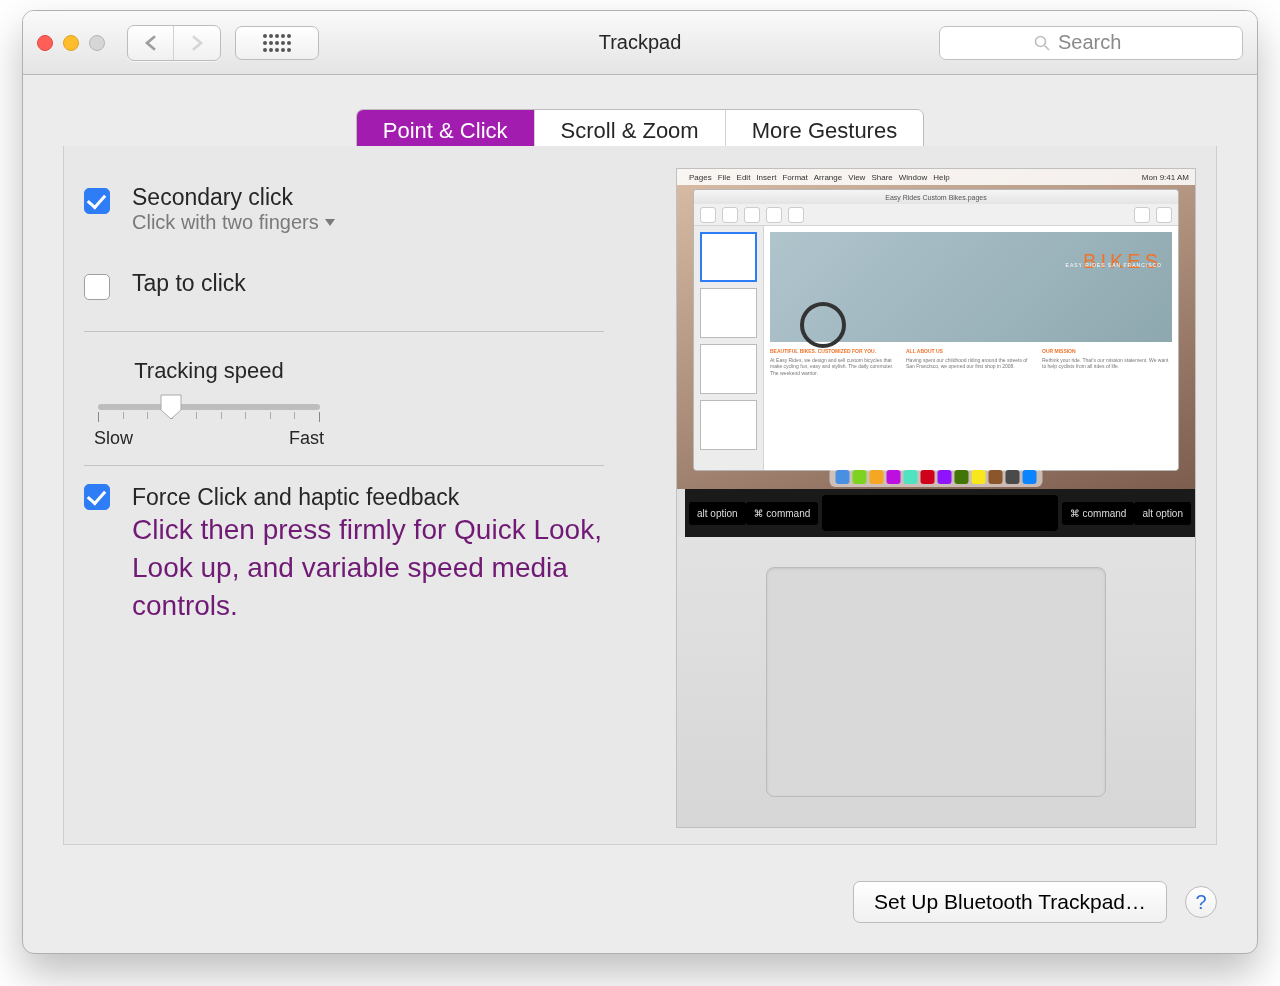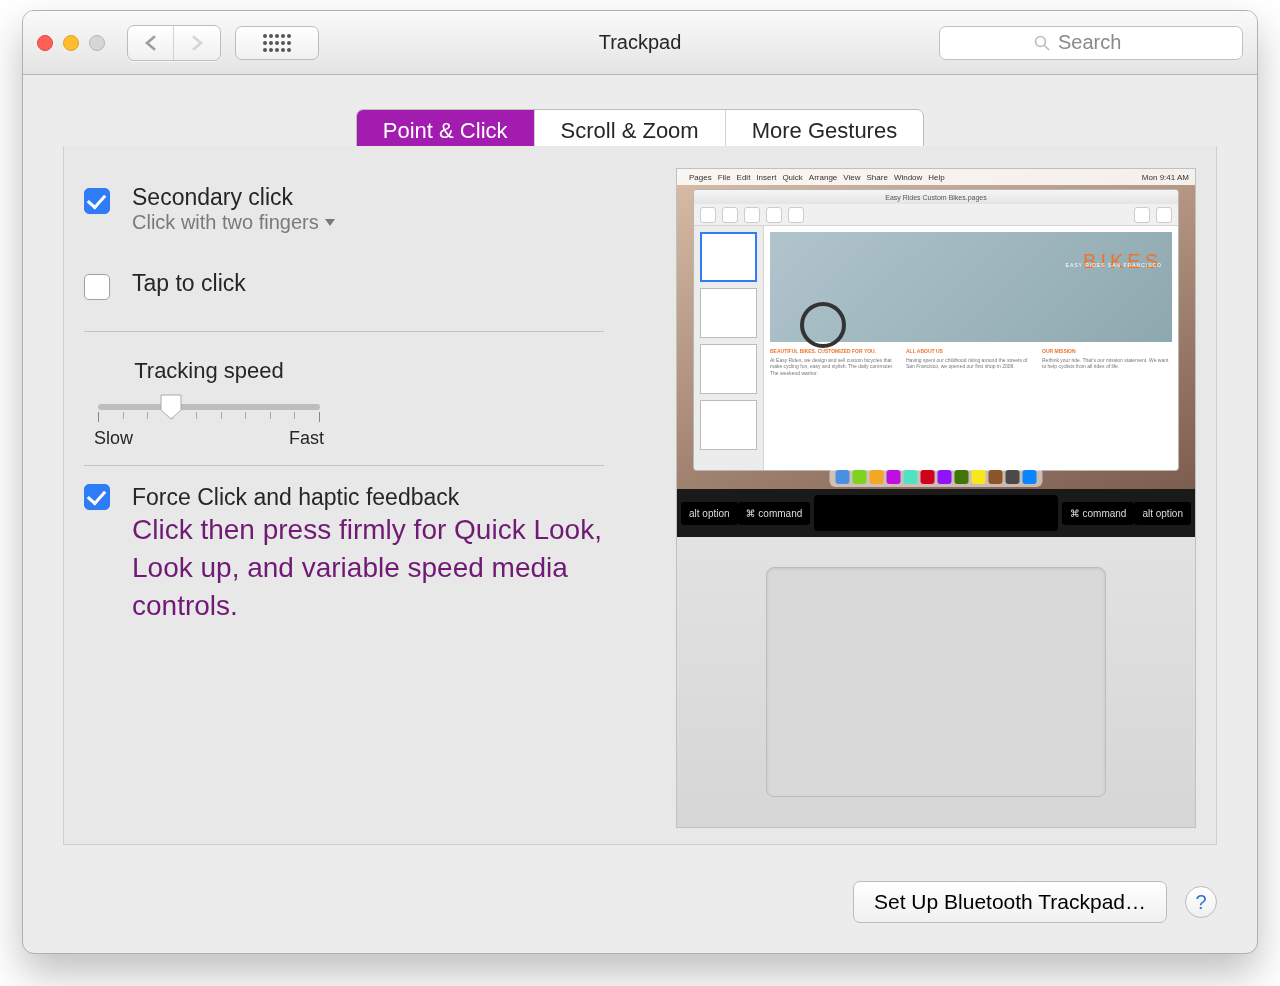--- a/index.html
+++ b/index.html
@@ -116,21 +116,21 @@
   .doc .hero{height:110px; background:linear-gradient(135deg,#b0c4cc,#8ea8b0); position:relative;}
   .doc .hero .bikes{position:absolute; right:10px; top:18px; font-family:Impact,Arial Black,sans-serif; letter-spacing:4px; color:#ee742b; font-size:20px;}
   .doc .hero .wheel{position:absolute; left:30px; bottom:-6px; width:46px; height:46px; border:4px solid #333; border-radius:50%;}
   .cols{display:flex; gap:6px; margin-top:6px;}
   .cols .c{flex:1; font-size:5px; line-height:1.3; color:#777;}
   .cols .c b{color:#ee742b; font-size:5px; display:block; margin-bottom:2px;}
   .dock{position:absolute; bottom:2px; left:50%; transform:translateX(-50%);
     background:rgba(255,255,255,.55); border-radius:6px; padding:3px 6px; display:flex; gap:3px;}
   .dock .i{width:14px; height:14px; border-radius:3px;}
   .keyrow{height:48px; background:#1a1a1a; display:flex; justify-content:space-between; padding:14px 4px;
-    align-items:center;}
+    align-items:center;margin-left:8px;}
   .key{background:#000; color:#ddd; font-size:10px; border-radius:3px; padding:6px 8px; }
   .touchbar{flex:1; height:36px; background:#000; margin:0 4px; border-radius:4px;}
   .tpad-area{flex:1; background:linear-gradient(#e2e2e2,#d6d6d6); display:flex; align-items:center; justify-content:center;}
   .tpad{width:340px; height:230px; background:#d9d9d9; border:1px solid #bcbcbc;
     border-radius:8px; box-shadow:inset 0 1px 3px rgba(0,0,0,.1);}
   
   .bottom{ position:absolute; bottom:30px; right:40px; display:flex; align-items:center; gap:18px;}
   .macbtn{ background:linear-gradient(#fff,#f0f0f0); border:1px solid #bcbcbc; border-radius:7px;
     padding:8px 20px; font-size:21px;}
   .help{ width:32px; height:32px; border:1px solid #bcbcbc; border-radius:50%;
@@ -260,21 +260,21 @@
       </div>
 
       <div class="preview">
         <div class="macscreen">
           <div class="menubar">
             <span class="apple"></span>
             <span>Pages</span>
             <span>File</span>
             <span>Edit</span>
             <span>Insert</span>
-            <span>Quick</span>
+            <span>Format</span>
             <span>Arrange</span>
             <span>View</span>
             <span>Share</span>
             <span>Window</span>
             <span>Help</span>
             <span class="spacer"></span>
             <span>Mon 9:41 AM</span>
           </div>
           <div class="pageswin">
             <div class="wt">Easy Rides Custom Bikes.pages</div>

